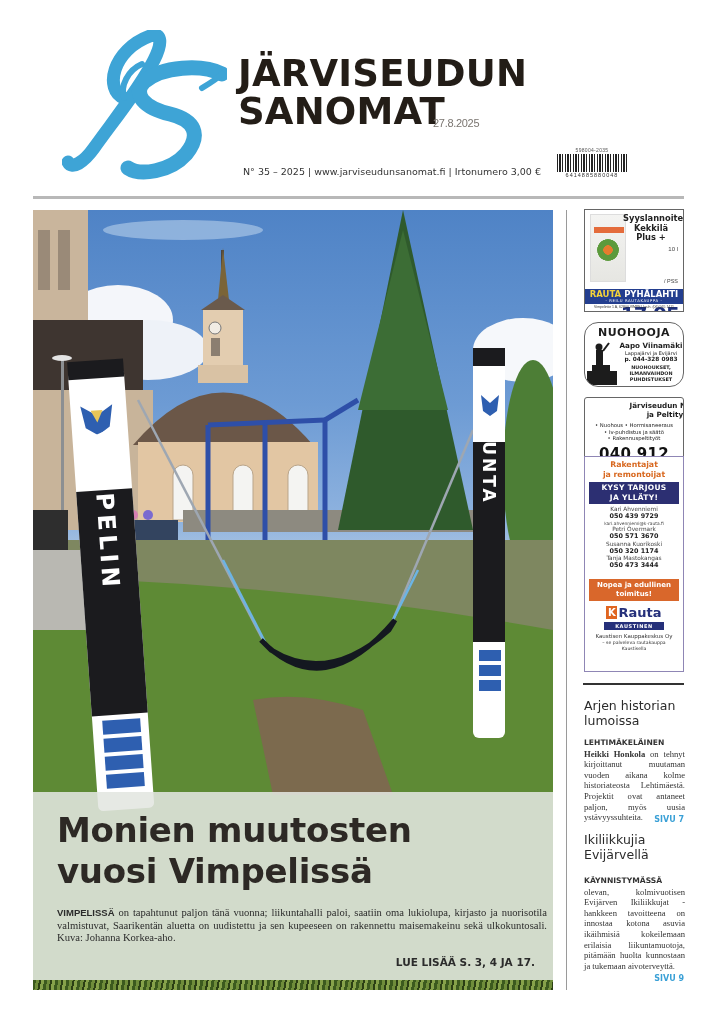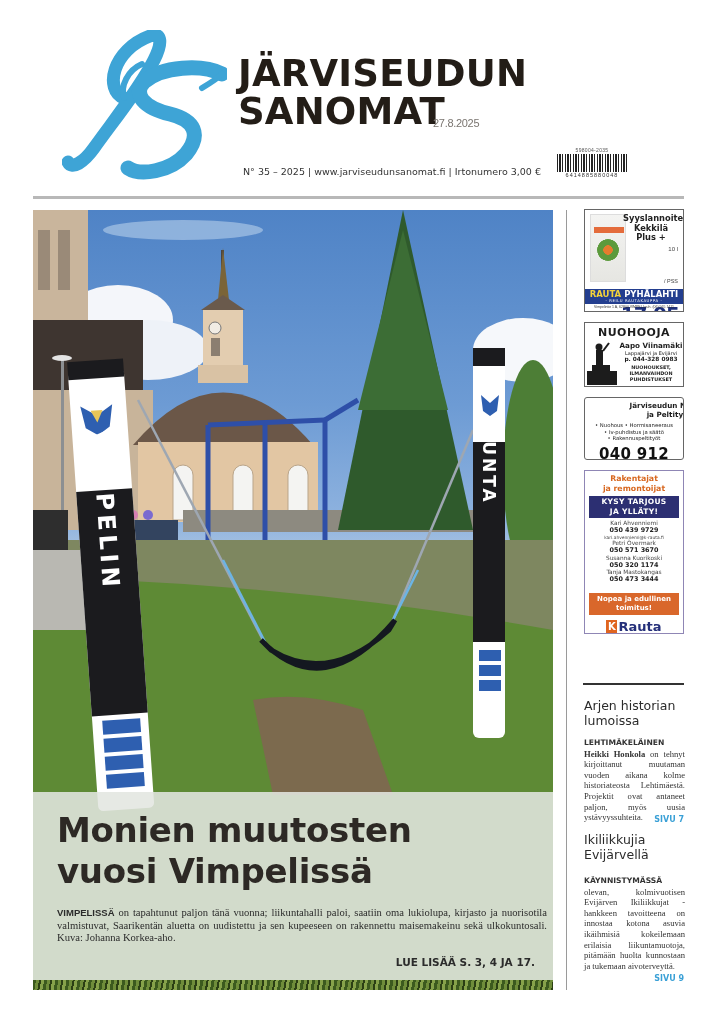--- a/index.html
+++ b/index.html
@@ -49,39 +49,39 @@
   .ad1 .size { position:absolute; right:5px; top:36px; font-size:6px; color:#444; }
   .ad1 .price { position:absolute; right:4px; top:44px; font-family:"DejaVu Sans", sans-serif; font-weight:bold;
               font-size:20px; color:#1d2f7c; letter-spacing:-1px;margin-top:48px; }
   .ad1 .unit { position:absolute; right:5px; top:68px; font-size:5.5px; color:#444; }
   .ad1 .store { position:absolute; left:0; top:79px; width:100%; height:15px; background:#233e8f; text-align:center;
               font-family:"DejaVu Sans", sans-serif; font-weight:bold; font-size:8.5px; color:#fff; line-height:10px; }
   .ad1 .store .y { color:#f3d23a; }
   .ad1 .store .sub { display:block; font-size:3.8px; line-height:4px; font-weight:normal; letter-spacing:.6px; }
   .ad1 .addr { position:absolute; left:0; top:95px; width:100%; text-align:center; font-size:3.5px; color:#333; }
 
-  .ad2 { top: 322px; height: 65px; }
+  .ad2 { top: 322px; height: 65px; border-radius: 14px; }
   .ad2 .h { position:absolute; left:0; top:3px; width:100%; text-align:center; font-family:"DejaVu Sans", sans-serif;
             font-weight:bold; font-size:11px; color:#1c1c1c; letter-spacing:0.5px; }
   .ad2 .statue { position:absolute; left:2px; top:18px; width:30px; height:44px; }
   .ad2 .txt { position:absolute; left:34px; top:18px; width:64px; text-align:center; font-family:"DejaVu Sans", sans-serif; color:#1c1c1c; }
   .ad2 .txt .n { font-weight:bold; font-size:7.2px; }
   .ad2 .txt .s { font-size:5px; }
   .ad2 .txt .p { font-weight:bold; font-size:5.8px; }
   .ad2 .txt .sv { font-size:4.9px; font-weight:bold; line-height:6px; margin-top:2px; }
 
   .ad3 { top: 397px; height: 63px; border-radius: 3px; }
   .ad3 .h { position:absolute; left:0; top:3px; width:100%; text-align:center; font-family:"DejaVu Sans", sans-serif;
             font-weight:bold; font-size:7.2px; line-height:9px; color:#1c1c1c;margin-left:40px; }
   .ad3 .list { position:absolute; left:0; top:24px; width:100%; text-align:center; font-family:"DejaVu Sans", sans-serif;
             font-size:5.3px; line-height:6.6px; color:#222; }
   .ad3 .tel { position:absolute; left:0; top:47px; width:100%; text-align:center; font-family:"DejaVu Sans", sans-serif;
             font-weight:bold; font-size:15px; color:#111; letter-spacing:0.3px; }
 
-  .ad4 { top: 470px; height: 164px; border-color:#8f86b5; }
+  .ad4 { top: 456px; height: 216px; border-color:#8f86b5; }
   .ad4 .h { position:absolute; left:0; top:3px; width:100%; text-align:center; font-family:"DejaVu Sans", sans-serif;
             font-weight:bold; font-size:7.8px; line-height:9.5px; color:#d86820; }
   .ad4 .cta { position:absolute; left:4px; top:25px; width:90px; height:22px; background:#2c2f72; color:#fff; text-align:center;
             font-family:"DejaVu Sans", sans-serif; font-weight:bold; font-size:7.5px; line-height:9.5px; padding-top:1px; letter-spacing:.3px; }
   .ad4 .contacts { position:absolute; left:0; top:49px; width:100%; text-align:center; font-family:"DejaVu Sans", sans-serif; color:#333; }
   .ad4 .contacts .nm { font-size:5.8px; line-height:7px; color:#444; }
   .ad4 .contacts .ph { font-size:6.4px; line-height:7.5px; font-weight:bold; color:#222; }
   .ad4 .contacts .em { font-size:4.4px; line-height:5.5px; color:#444; }
   .ad4 .fast { position:absolute; left:4px; top:122px; width:90px; height:22px; background:#d9672b; color:#fff; text-align:center;
             font-family:"DejaVu Sans", sans-serif; font-weight:bold; font-size:7px; line-height:9px; padding-top:2px; }

